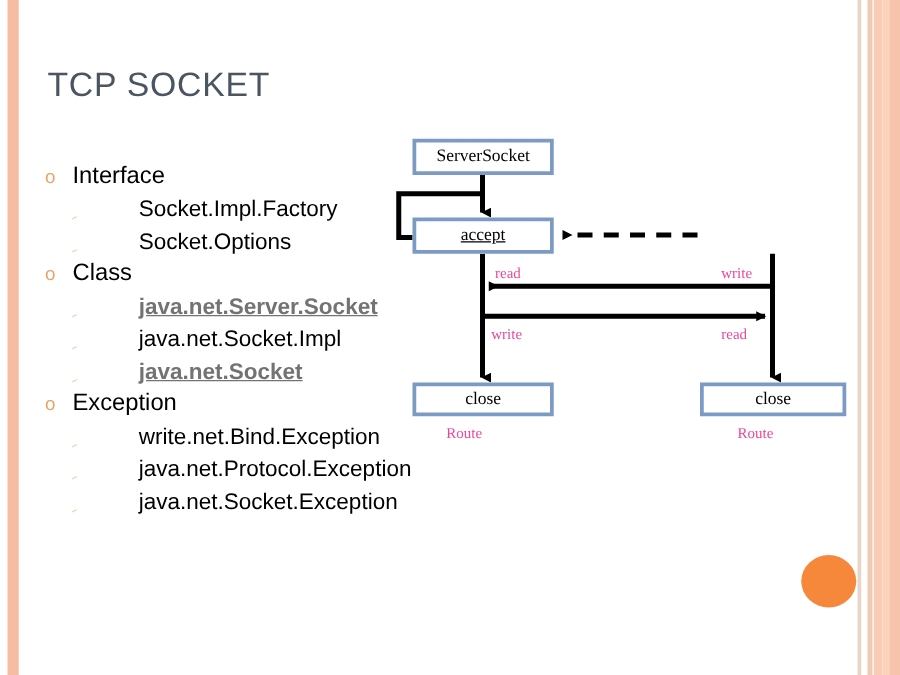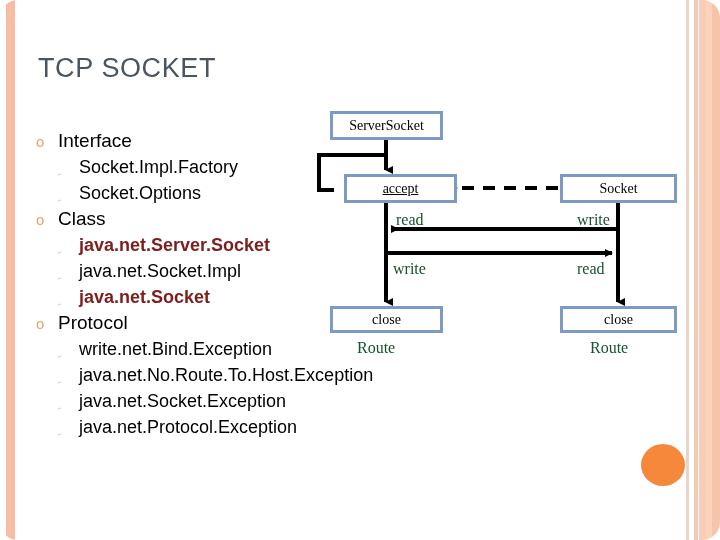--- a/index.html
+++ b/index.html
@@ -7,21 +7,20 @@
     padding: 0;
     background: #ffffff;
   }
   #slide {
     position: relative;
     width: 720px;
     height: 540px;
     background: #ffffff;
     overflow: hidden;
     font-family: "Liberation Sans", sans-serif;
-    border-radius: 18px;
   }
 
   
   .stripe {
     position: absolute;
     top: 0;
     height: 540px;
   }
   .stripe-left-a  { left: 6px;   width: 9px;  background: #f7bda4; }
   .stripe-right-a { left: 686px; width: 3px;  background: #e8d5c8; }
@@ -84,48 +83,48 @@
     line-height: 1;
     font-family: "DejaVu Sans", sans-serif;
   }
 
   .btext {
     color: #000000;
     font-size: 19px;
     line-height: 26px;
     font-family: "Liberation Sans", sans-serif;
   }
-  .btext.lv2 { font-size: 18px; }
-  .btext.red { color: #7f1d1d; font-weight: bold; }
+  .btext.lv2 { font-size: 18px; margin-left: 32px; }
+  .btext.red { color: #737373; font-weight: bold; text-decoration: underline; }
 
   
   .diagram { position: absolute; left: 0; top: 0; width: 720px; height: 416px; }
 
   .dbox {
     position: absolute;
     border: 3px solid #7d9ac4;
     background: #ffffff;
     display: flex;
     align-items: center;
     justify-content: center;
     font-family: "Liberation Serif", serif;
     font-size: 14px;
     color: #000000;
     box-sizing: border-box;
   }
   .dlabel {
     position: absolute;
     font-family: "Liberation Serif", serif;
-    font-size: 16px;
-    color: #14532d;
+    font-size: 12px;
+    color: #ec4899;
     white-space: nowrap;
   }
 
   .box-serversocket { left: 330px; top: 111px; width: 113px; height: 29px; }
-  .box-accept       { left: 344px; top: 174px; width: 113px; height: 29px; text-decoration: underline; }
+  .box-accept       { left: 330px; top: 174px; width: 113px; height: 29px; text-decoration: underline; }
   .box-socket       { left: 560px; top: 174px; width: 117px; height: 29px; }
   .box-close-server { left: 330px; top: 306px; width: 113px; height: 27px; }
   .box-close-client { left: 560px; top: 306px; width: 117px; height: 27px; }
 
   .lbl-read-l  { left: 396px; top: 211px; }
   .lbl-write-r { left: 577px; top: 211px; }
   .lbl-write-l { left: 393px; top: 260px; }
   .lbl-read-r  { left: 577px; top: 260px; }
   .lbl-server  { left: 357px; top: 339px; }
   .lbl-client  { left: 590px; top: 339px; }
@@ -180,42 +179,38 @@
       <span class="btext lv2">java.net.Socket.Impl</span>
     </div>
 
     <div class="bullet-row lvl2">
       <span class="marker marker-2">ࣦ</span>
       <span class="btext lv2 red">java.net.Socket</span>
     </div>
 
     <div class="bullet-row lvl1">
       <span class="marker marker-1">o</span>
-      <span class="btext">Protocol</span>
+      <span class="btext">Exception</span>
     </div>
 
     <div class="bullet-row lvl2">
       <span class="marker marker-2">ࣦ</span>
       <span class="btext lv2">write.net.Bind.Exception</span>
     </div>
 
 
-    <div class="bullet-row lvl2">
-      <span class="marker marker-2">ࣦ</span>
-      <span class="btext lv2">java.net.No.Route.To.Host.Exception</span>
+
+    <div class="bullet-row lvl2">
+      <span class="marker marker-2">ࣦ</span>
+      <span class="btext lv2">java.net.Protocol.Exception</span>
     </div>
 
     <div class="bullet-row lvl2">
       <span class="marker marker-2">ࣦ</span>
       <span class="btext lv2">java.net.Socket.Exception</span>
-    </div>
-
-    <div class="bullet-row lvl2">
-      <span class="marker marker-2">ࣦ</span>
-      <span class="btext lv2">java.net.Protocol.Exception</span>
     </div>
 
   </div>
 
   <div class="diagram">
 
     <svg class="edges" viewBox="0 0 720 540" xmlns="http://www.w3.org/2000/svg">
       <defs>
         <marker id="arrowDown" markerWidth="9" markerHeight="9" refX="4.5" refY="7" orient="auto" markerUnits="userSpaceOnUse">
           <path d="M0.5,0 L8.5,0 L4.5,8 z" fill="#000000"></path>
@@ -238,21 +233,20 @@
 
       <path d="M618,203 L618,302" stroke="#000000" stroke-width="4" fill="none" marker-end="url(#arrowDown)"></path>
 
       <path d="M618,229 L392,229" stroke="#000000" stroke-width="4" fill="none" marker-end="url(#arrowLeft)"></path>
 
       <path d="M386,253 L612,253" stroke="#000000" stroke-width="4" fill="none" marker-end="url(#arrowRight)"></path>
     </svg>
 
     <div class="dbox box-serversocket">ServerSocket</div>
     <div class="dbox box-accept">accept</div>
-    <div class="dbox box-socket">Socket</div>
     <div class="dbox box-close-server">close</div>
     <div class="dbox box-close-client">close</div>
 
     <div class="dlabel lbl-read-l">read</div>
     <div class="dlabel lbl-write-r">write</div>
     <div class="dlabel lbl-write-l">write</div>
     <div class="dlabel lbl-read-r">read</div>
     <div class="dlabel lbl-server">Route</div>
     <div class="dlabel lbl-client">Route</div>
 

